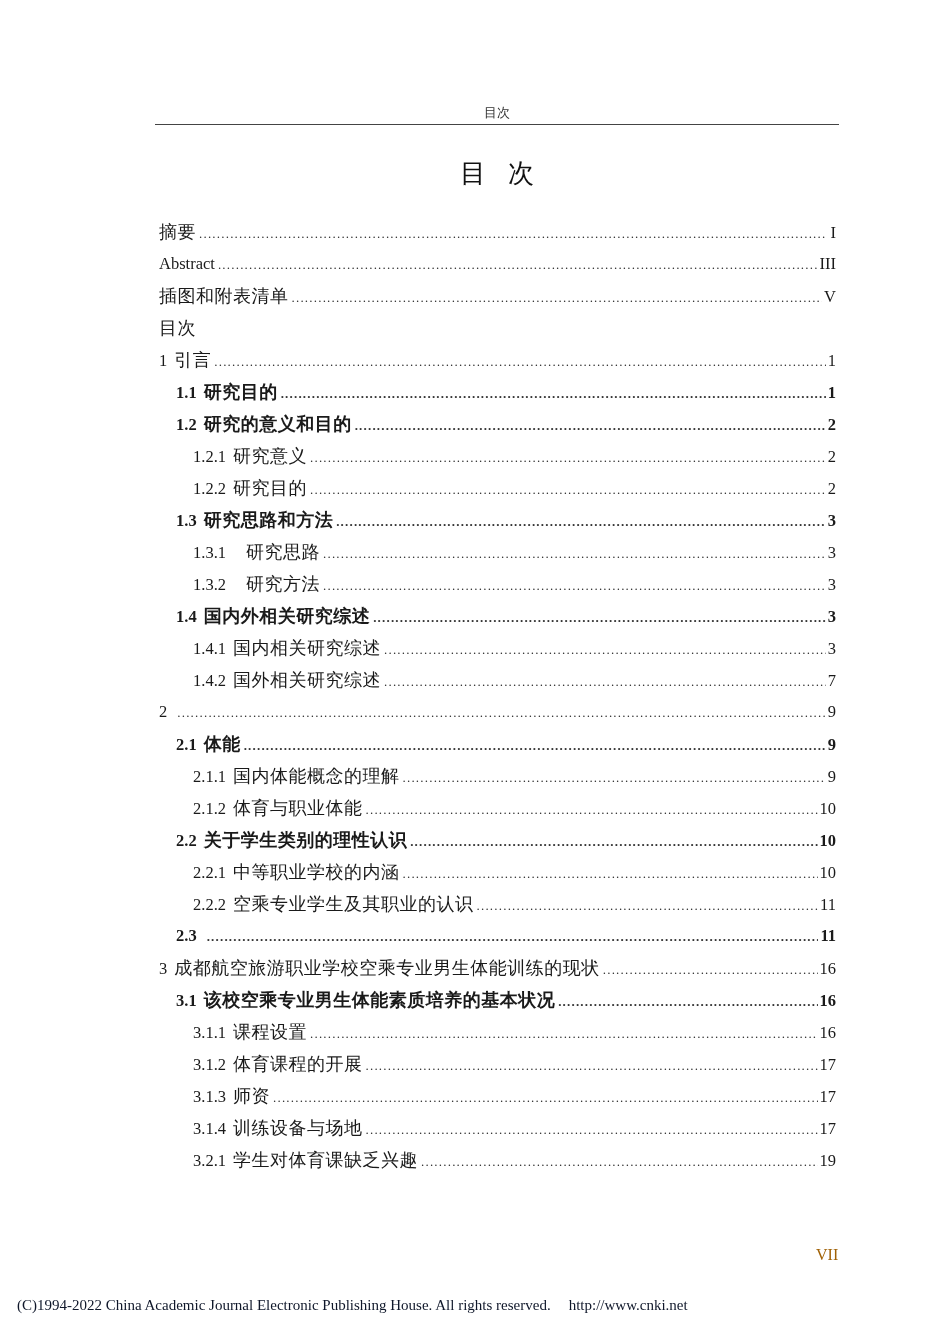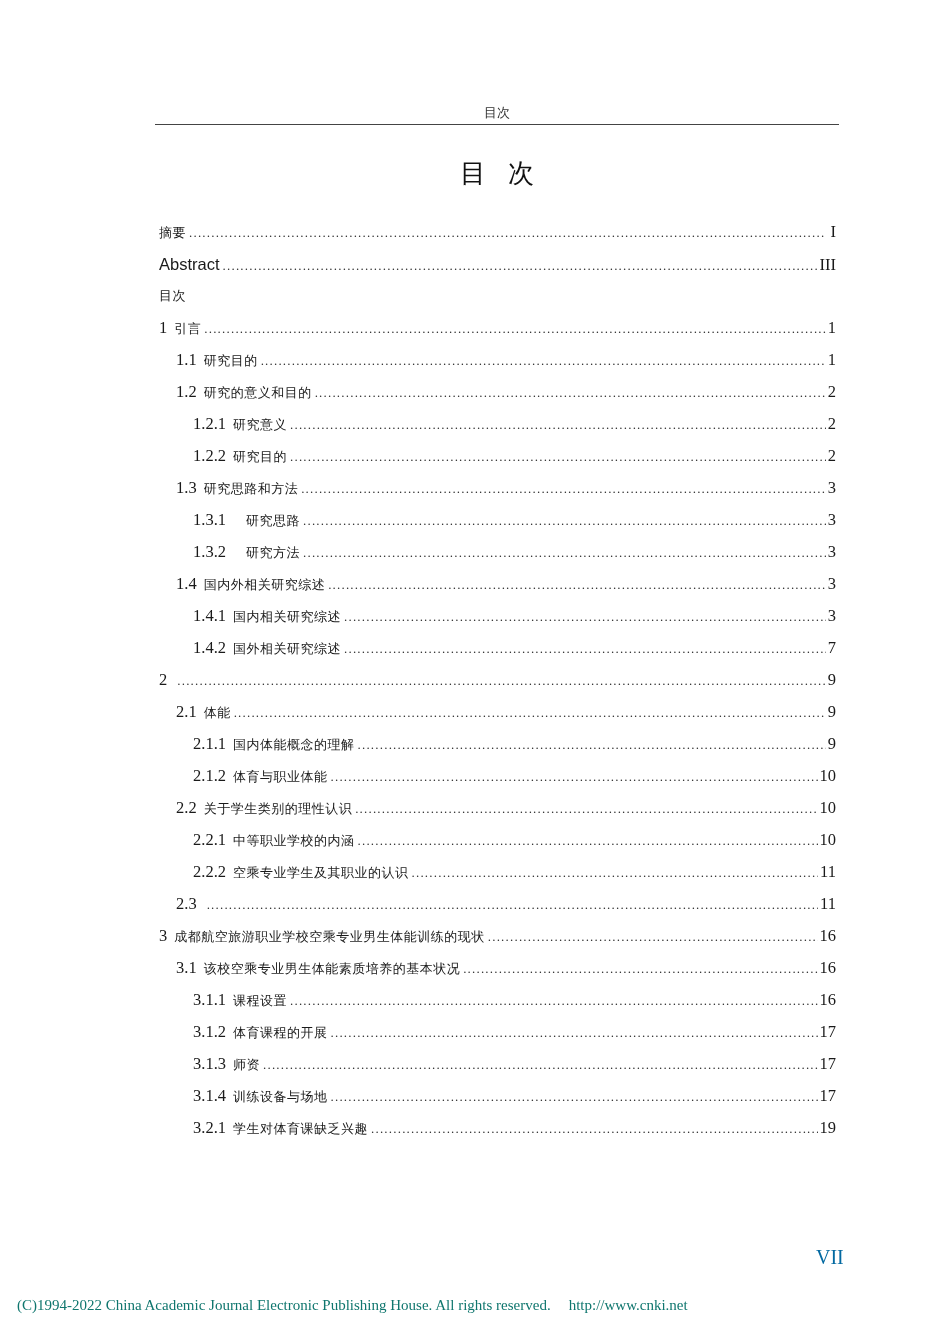--- a/index.html
+++ b/index.html
@@ -52,33 +52,33 @@
       width: 677px;
     }
     .toc-row {
       display: flex;
       align-items: baseline;
       height: 32px;
       line-height: 28px;
       font-size: 16.5px;
       white-space: nowrap;
     }
-    .toc-row.level-1 { padding-left: 17px; }
+    .toc-row.level-1 { padding-left: 17px; font-weight: bold; }
     .toc-row.level-2 { padding-left: 34px; }
     .toc-num {
       margin-right: 7px;
     }
     .toc-num.tight { margin-right: 20px; }
     .toc-label {
       font-family: "DejaVu Sans", sans-serif;
-      font-size: 13px;
+      font-size: 18px;
       letter-spacing: 0.5px;
     }
     .toc-label.latin {
-      font-family: Liberation Sans, sans-serif;
+      font-family: Liberation Serif, serif;
       font-size: 16.5px;
       letter-spacing: 0;
     }
     .toc-leader {
       flex: 1;
       overflow: hidden;
       margin: 0 2px 0 3px;
       color: #333;
       font-size: 13px;
       letter-spacing: 1.2px;
@@ -87,29 +87,29 @@
       content: "................................................................................................................................................................................................................................................";
     }
     .toc-page {
       min-width: 8px;
       text-align: right;
     }
     .page-number {
       position: absolute;
       left: 816px;
       top: 1246px;
-      font-size: 20px;
-      color: #0369a1;
+      font-size: 16px;
+      color: #a16207;
     }
     .copyright {
       position: absolute;
       left: 17px;
       top: 1297px;
       font-size: 15px;
-      color: #0f766e;
+      color: #0f172a;
       white-space: nowrap;
     }
     .copyright .url { margin-left: 18px; }
   </style>
 </head>
 <body>
 
 <div class="running-header">目次</div>
 <div class="header-rule"></div>
 
@@ -120,20 +120,25 @@
       <span class="toc-label">摘要</span>
       <span class="toc-leader"></span>
       <span class="toc-page">I</span>
     </div>
     <div class="toc-row level-0">
       <span class="toc-label latin">Abstract</span>
       <span class="toc-leader"></span>
       <span class="toc-page">III</span>
     </div>
     <div class="toc-row level-0">
+      <span class="toc-label">插图和附表清单</span>
+      <span class="toc-leader"></span>
+      <span class="toc-page">V</span>
+    </div>
+    <div class="toc-row level-0">
       <span class="toc-label">目次</span>
     </div>
     <div class="toc-row level-0">
       <span class="toc-num">1</span>
       <span class="toc-label">引言</span>
       <span class="toc-leader"></span>
       <span class="toc-page">1</span>
     </div>
     <div class="toc-row level-1">
       <span class="toc-num">1.1</span>

